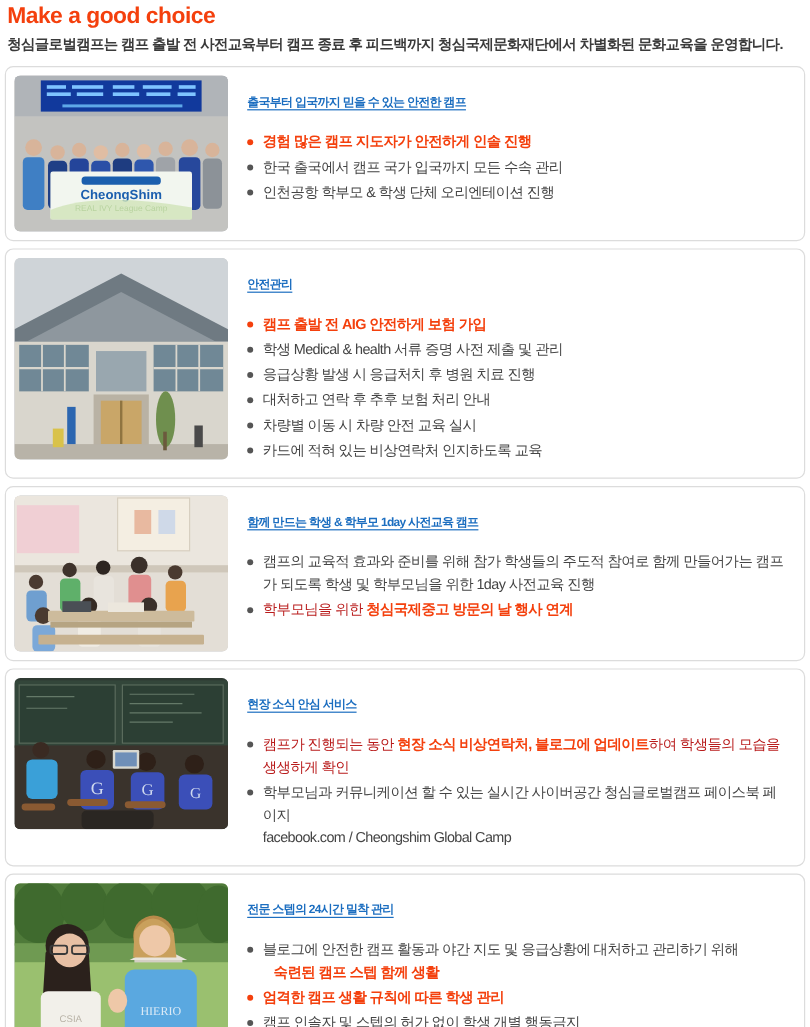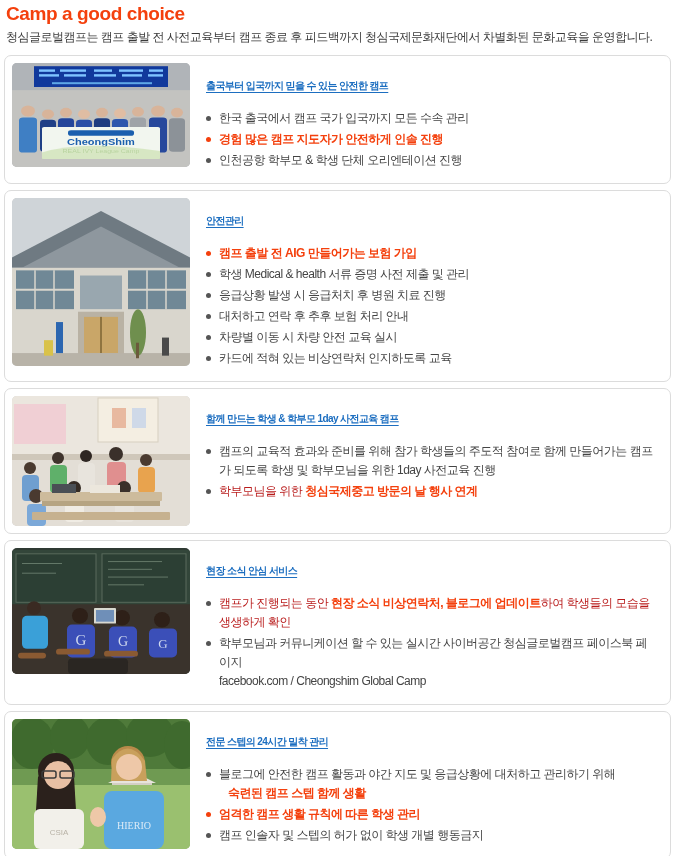--- a/index.html
+++ b/index.html
@@ -26,21 +26,21 @@
     letter-spacing: -0.4px;
     margin: 0 0 6px 0;
     line-height: 20px;
   }
   .page-subtitle {
     font-size: 12px;
     color: #3a3a3a;
     line-height: 15px;
     letter-spacing: -0.5px;
     margin: 0 0 10px 0;
-    font-weight: normal;
+    font-weight: bold;
   }
 
   
   .card-list { padding: 0 4px; }
   .card {
     border: 1px solid #dcdcdc;
     border-radius: 7px;
     background: #ffffff;
     margin-bottom: 6px;
     display: flex;
@@ -101,27 +101,27 @@
   .bullet .plain-text { color: #b91c1c; font-weight: normal; }
   .bullet .indent-line { display: block; padding-left: 9px; }
   .bullet .sub-line { display: block; }
 </style>
 </head>
 <body>
 
 <div class="page">
 
   <div class="page-header">
-    <h1 class="page-title">Camp a good choice</h1>
+    <h1 class="page-title">Make a good choice</h1>
     <p class="page-subtitle">청심글로벌캠프는 캠프 출발 전 사전교육부터 캠프 종료 후 피드백까지 청심국제문화재단에서 차별화된 문화교육을 운영합니다.</p>
   </div>
 
   <div class="card-list" id="card-list">
       <div class="card">
-        <div class="card-thumb" style="height: 104px;">
+        <div class="card-thumb" style="height: 130px;">
     <svg viewBox="0 0 178 130" preserveAspectRatio="none" aria-hidden="true">
       <rect width="178" height="130" fill="#b9bcc0"></rect>
       <rect x="0" y="0" width="178" height="34" fill="#b0b4b8"></rect>
       <rect x="22" y="4" width="134" height="26" fill="#11399c"></rect>
       <g fill="#7fc4ff">
         <rect x="27" y="8" width="16" height="3"></rect>
               <rect x="48" y="8" width="26" height="3"></rect>
         <rect x="82" y="8" width="18" height="3"></rect>
               <rect x="107" y="8" width="24" height="3"></rect>
         <rect x="137" y="8" width="14" height="3"></rect>
@@ -154,22 +154,22 @@
               <rect x="157" y="69" width="16" height="42" rx="4" fill="#8c9298"></rect>
       </g>
       <rect x="30" y="80" width="118" height="40" rx="2" fill="#f2f6ef"></rect>
       <rect x="56" y="84" width="66" height="7" rx="3" fill="#1b5fae"></rect>
       <text x="89" y="103" font-family="Liberation Sans, sans-serif" font-size="11" font-weight="bold" fill="#1b5fae" text-anchor="middle">CheongShim</text>
       <text x="89" y="113" font-family="Liberation Sans, sans-serif" font-size="7" fill="#5a8f3c" text-anchor="middle">REAL IVY League Camp</text>
       <path d="M30 112 Q70 96 148 110 L148 120 L30 120 Z" fill="#cfe4b8" opacity="0.8"></path>
     </svg>
         </div>
         <div class="card-body"><a class="card-heading">출국부터 입국까지 믿을 수 있는 안전한 캠프</a><ul class="bullets">
+            <li class="bullet accent"><span>경험 많은 캠프 지도자가 안전하게 인솔 진행</span></li>
             <li class="bullet"><span>한국 출국에서 캠프 국가 입국까지 모든 수속 관리</span></li>
-            <li class="bullet accent"><span>경험 많은 캠프 지도자가 안전하게 인솔 진행</span></li>
             <li class="bullet"><span>인천공항 학부모 &amp; 학생 단체 오리엔테이션 진행</span></li>
           </ul></div>
       </div>
       <div class="card">
         <div class="card-thumb" style="height: 168px;">
     <svg viewBox="0 0 178 130" preserveAspectRatio="none" aria-hidden="true">
       <rect width="178" height="130" fill="#cfd4d8"></rect>
       <path d="M0 46 L89 10 L178 46 L178 54 L0 54 Z" fill="#6f7a82"></path>
       <path d="M10 54 L89 22 L168 54 Z" fill="#8e979e"></path>
       <rect x="0" y="54" width="178" height="76" fill="#d9d6cd"></rect>
@@ -189,21 +189,21 @@
       <rect x="88" y="92" width="2" height="28" fill="#8f7440"></rect>
       <rect x="0" y="120" width="178" height="10" fill="#b8b3a8"></rect>
       <rect x="44" y="96" width="7" height="24" fill="#2c66b0"></rect>
       <ellipse cx="126" cy="104" rx="8" ry="18" fill="#6f8f4e"></ellipse>
       <rect x="124" y="112" width="3" height="12" fill="#6b5a3d"></rect>
       <rect x="150" y="108" width="7" height="14" fill="#4a4a4a"></rect>
       <rect x="32" y="110" width="9" height="12" fill="#d9c24a"></rect>
     </svg>
         </div>
         <div class="card-body"><a class="card-heading">안전관리</a><ul class="bullets">
-            <li class="bullet accent"><span>캠프 출발 전 AIG 만들어가는 보험 가입</span></li>
+            <li class="bullet accent"><span>캠프 출발 전 AIG 안전하게 보험 가입</span></li>
             <li class="bullet"><span>학생 Medical &amp; health 서류 증명 사전 제출 및 관리</span></li>
             <li class="bullet"><span>응급상황 발생 시 응급처치 후 병원 치료 진행</span></li>
             <li class="bullet"><span>대처하고 연락 후 추후 보험 처리 안내</span></li>
             <li class="bullet"><span>차량별 이동 시 차량 안전 교육 실시</span></li>
             <li class="bullet"><span>카드에 적혀 있는 비상연락처 인지하도록 교육</span></li>
           </ul></div>
       </div>
       <div class="card">
         <div class="card-thumb" style="height: 130px;">
     <svg viewBox="0 0 178 130" preserveAspectRatio="none" aria-hidden="true">

